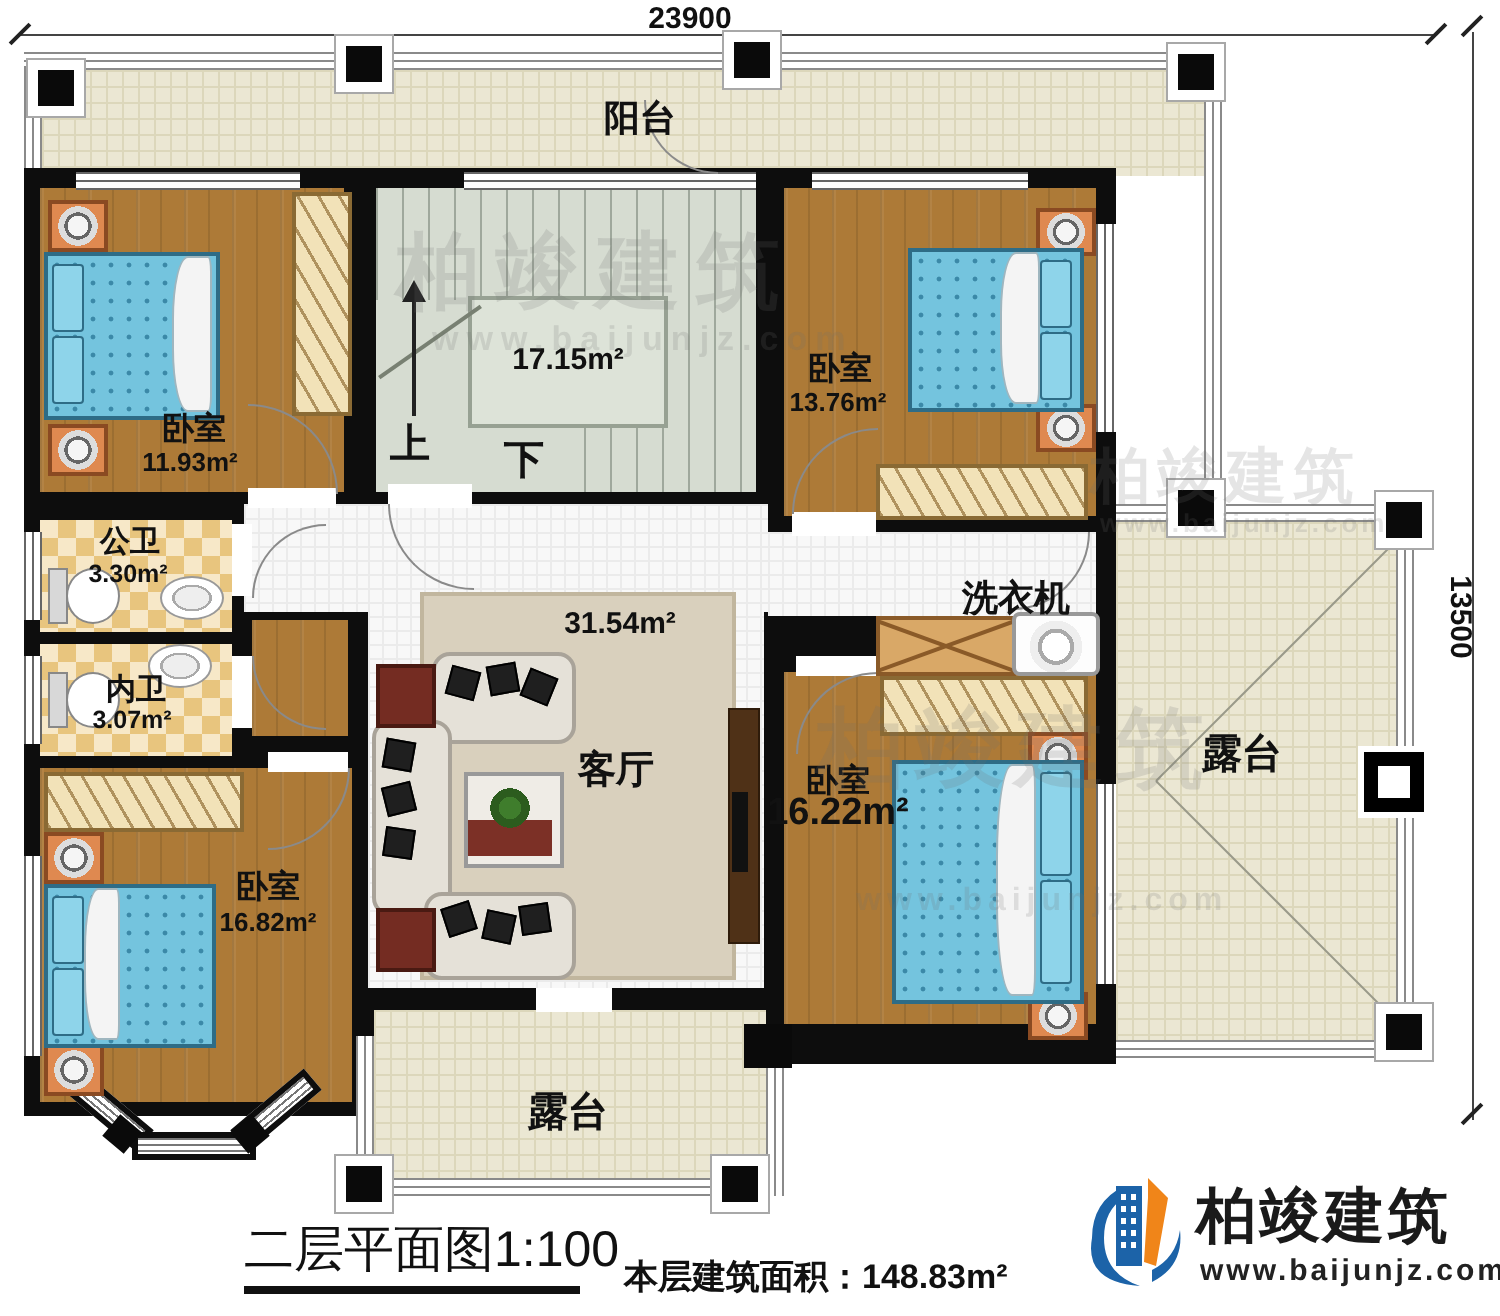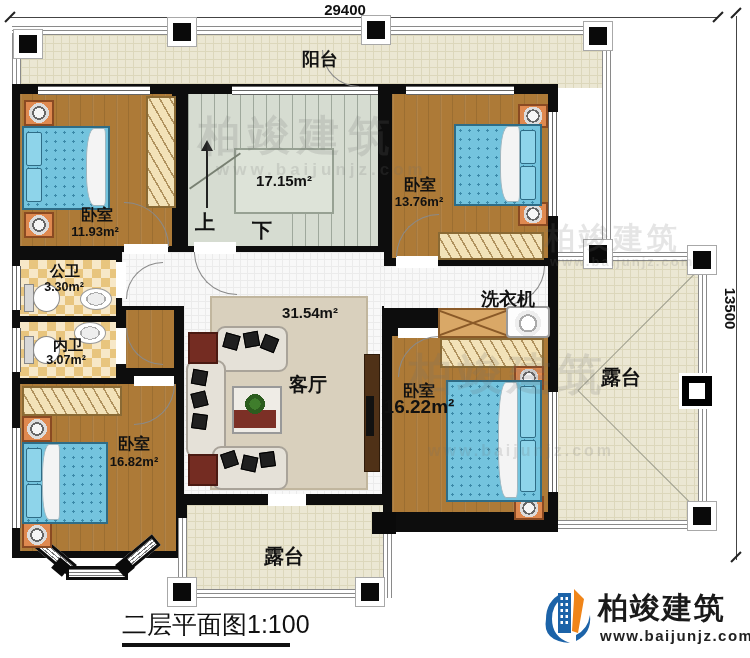--- a/index.html
+++ b/index.html
@@ -42,21 +42,21 @@
   .xline{position:absolute;background:#8a5a28;height:1.5px;}
 </style>
 </head>
 <body>
 
 <div id="plan">
 
   <div class="e" style="left:10px;top:17px;width:708px;height:1px;background:#444;"></div>
   <div class="e tick" style="left:3px;top:16px;"></div>
   <div class="e tick" style="left:711px;top:16px;"></div>
-  <div class="e dim" style="left:345px;top:1px;transform:translateX(-50%);">29400</div>
+  <div class="e dim" style="left:345px;top:1px;transform:translateX(-50%);">23900</div>
   <div class="e" style="left:736px;top:16px;width:1px;height:544px;background:#444;"></div>
   <div class="e tick" style="left:729px;top:12px;"></div>
   <div class="e tick" style="left:729px;top:556px;"></div>
   <div class="e dim" style="left:700px;top:300px;width:60px;text-align:center;transform:rotate(90deg);">13500</div>
 
   <div class="e railh" style="left:12px;top:26px;width:599px;"></div>
   <div class="e railv" style="left:12px;top:33px;height:55px;"></div>
   <div class="e railv" style="left:602px;top:33px;height:221px;"></div>
   <div class="e cream" style="left:21px;top:35px;width:581px;height:53px;"></div>
 
@@ -230,20 +230,21 @@
 
   <div class="e wm" style="left:198px;top:108px;font-size:42px;letter-spacing:8px;z-index:6;">柏竣建筑</div>
   <div class="e wm" style="left:216px;top:160px;font-size:17px;letter-spacing:4px;z-index:6;">www.baijunjz.com</div>
   <div class="e wm" style="left:408px;top:345px;font-size:44px;letter-spacing:6px;z-index:6;">柏竣建筑</div>
   <div class="e wm" style="left:428px;top:442px;font-size:16px;letter-spacing:3px;z-index:6;">www.baijunjz.com</div>
   <div class="e wm" style="left:545px;top:218px;font-size:30px;letter-spacing:4px;z-index:6;">柏竣建筑</div>
   <div class="e wm" style="left:550px;top:254px;font-size:13px;letter-spacing:2px;z-index:6;">www.baijunjz.com</div>
 
   <div class="e" style="left:122px;top:608px;font-size:25px;font-weight:500;color:#111;">二层平面图1:100</div>
   <div class="e" style="left:122px;top:643px;width:168px;height:4px;background:#111;"></div>
+  <div class="e" style="left:312px;top:627px;font-size:17px;font-weight:700;color:#111;">本层建筑面积：148.83m²</div>
 
   <div class="e" style="left:538px;top:584px;width:56px;height:64px;">
     <svg width="56" height="64" viewBox="0 0 56 62">
       <path d="M8 34 Q4 56 32 58 Q14 52 14 34 Q14 20 24 14 L24 8 Q8 16 8 34Z" fill="#1c63a8"></path>
       <rect x="20" y="8" width="13" height="40" fill="#1c63a8"></rect>
       <rect x="22.5" y="12" width="2.5" height="3" fill="#fff"></rect>
         <rect x="27.5" y="12" width="2.5" height="3" fill="#fff"></rect>
       <rect x="22.5" y="18" width="2.5" height="3" fill="#fff"></rect>
         <rect x="27.5" y="18" width="2.5" height="3" fill="#fff"></rect>
       <rect x="22.5" y="24" width="2.5" height="3" fill="#fff"></rect>

